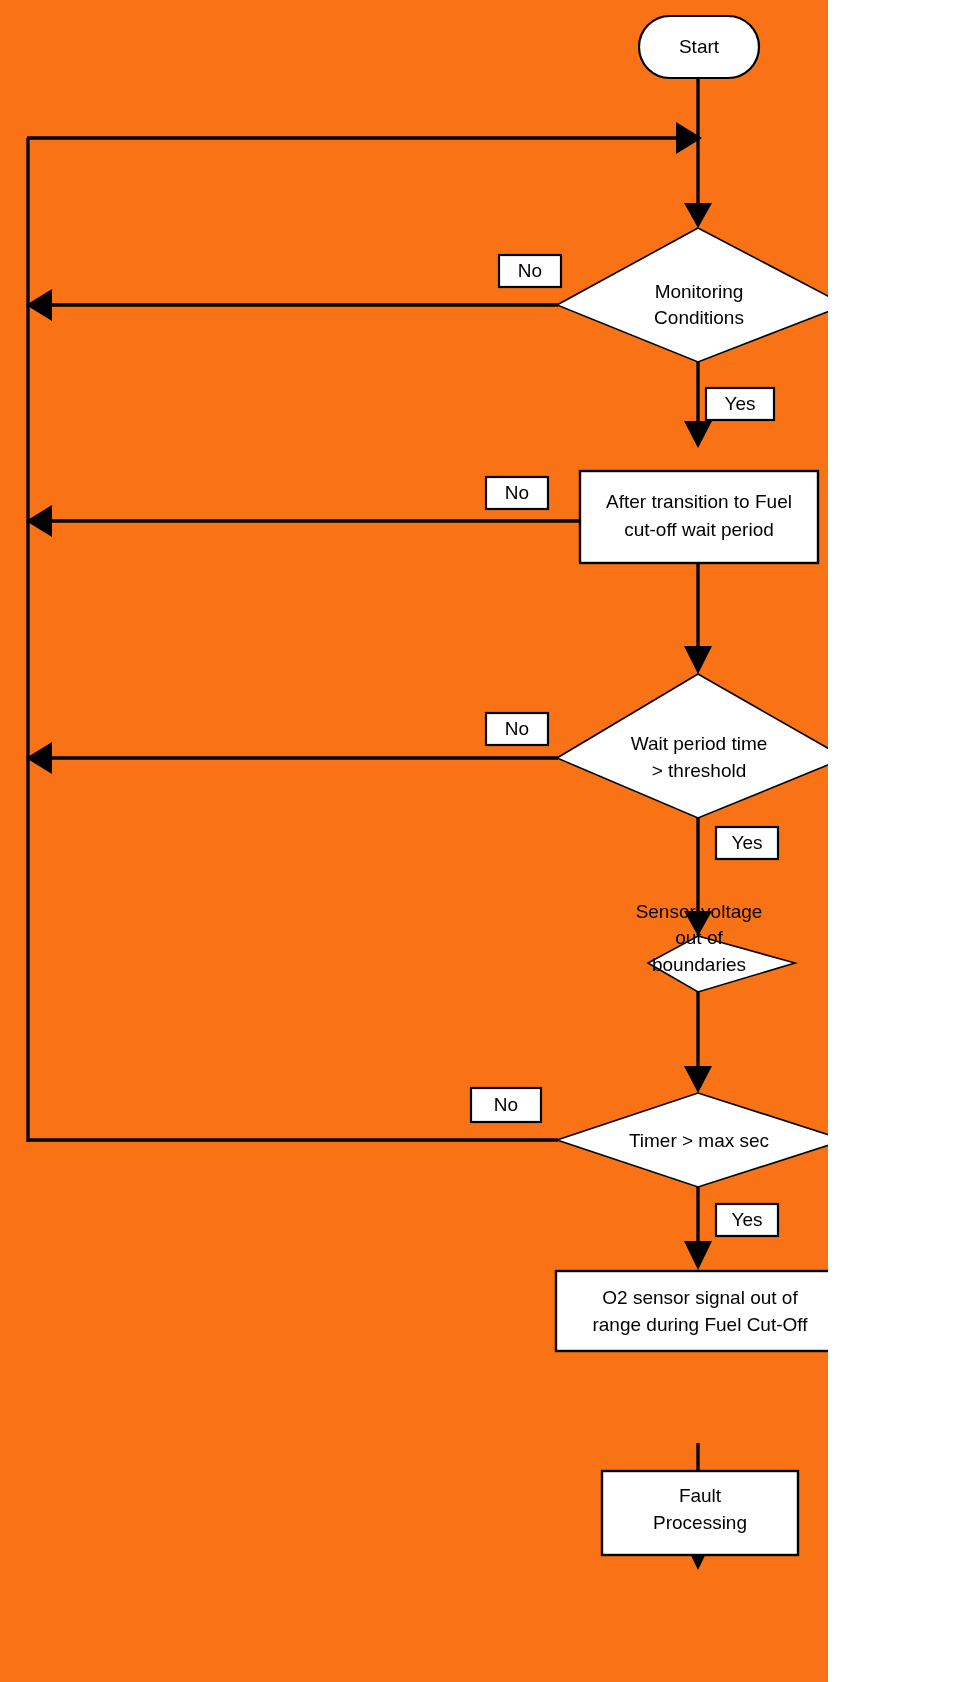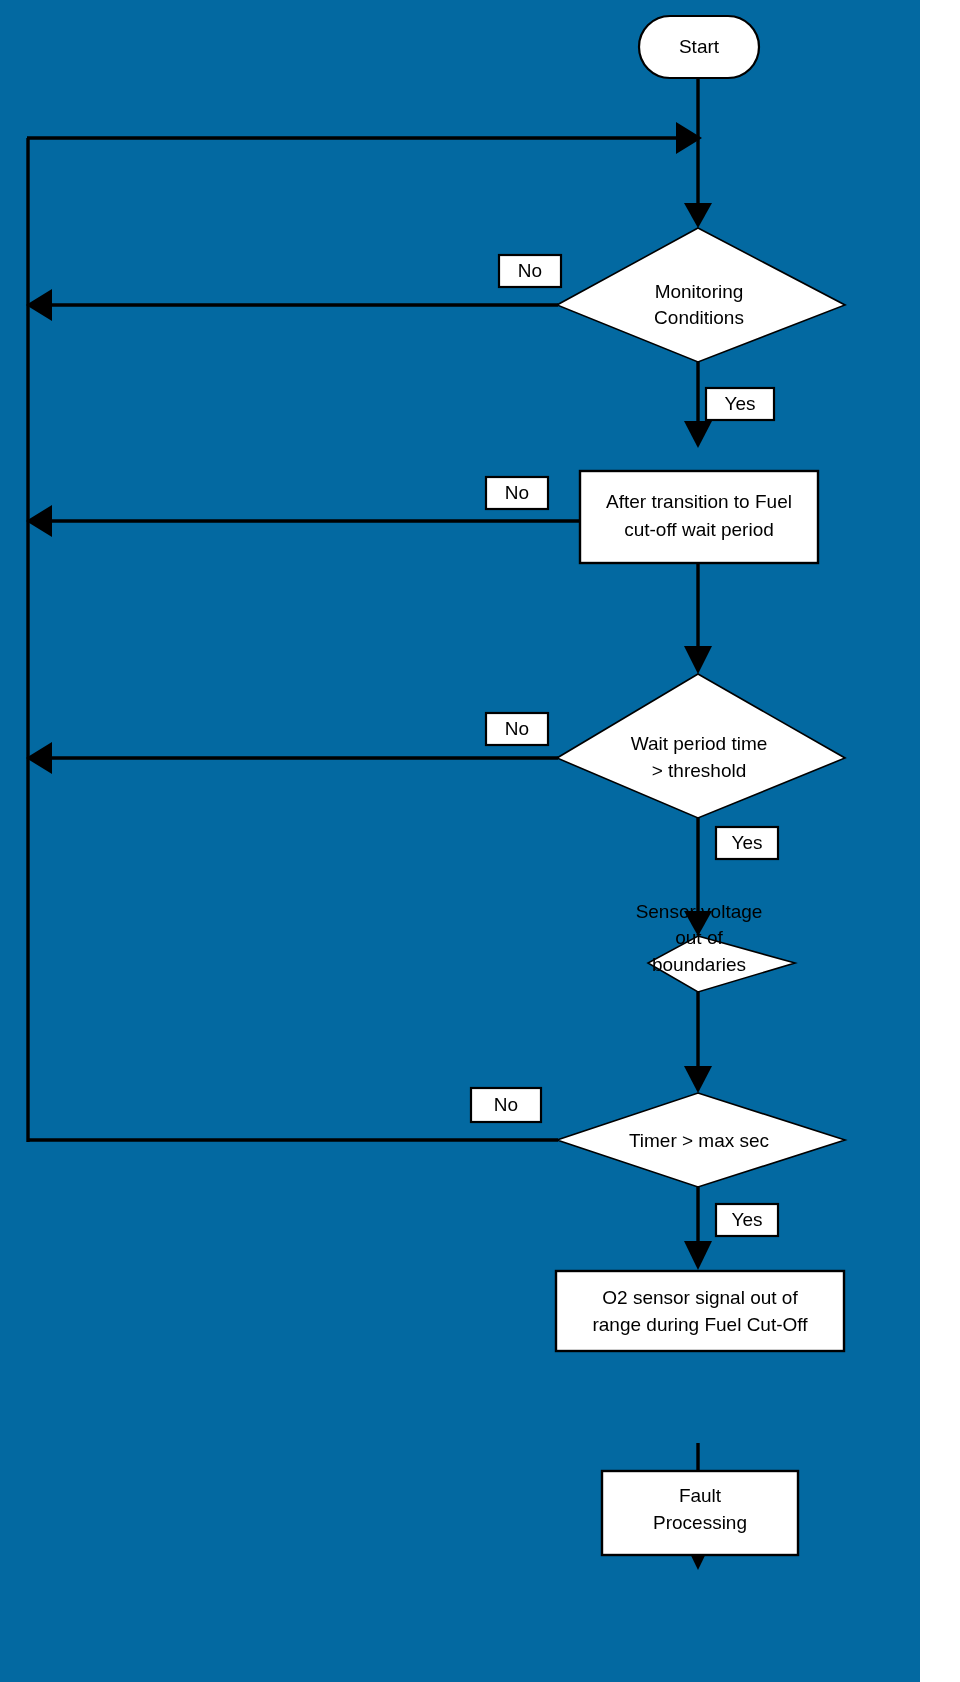--- a/index.html
+++ b/index.html
@@ -5,23 +5,23 @@
   html, body {
     margin: 0;
     padding: 0;
     background: #ffffff;
   }
   body {
     font-family: "Liberation Sans", sans-serif;
   }
   #diagram-root {
     position: relative;
-    width: 920px;
+    width: 828px;
     height: 1682px;
-    background: #0369a1;
+    background: #f97316;
     overflow: hidden;
   }
   svg.flow {
     display: block;
     width: 960px;
     height: 1682px;
   }
   .shape-stroke {
     fill: #ffffff;
     stroke: #000000;

